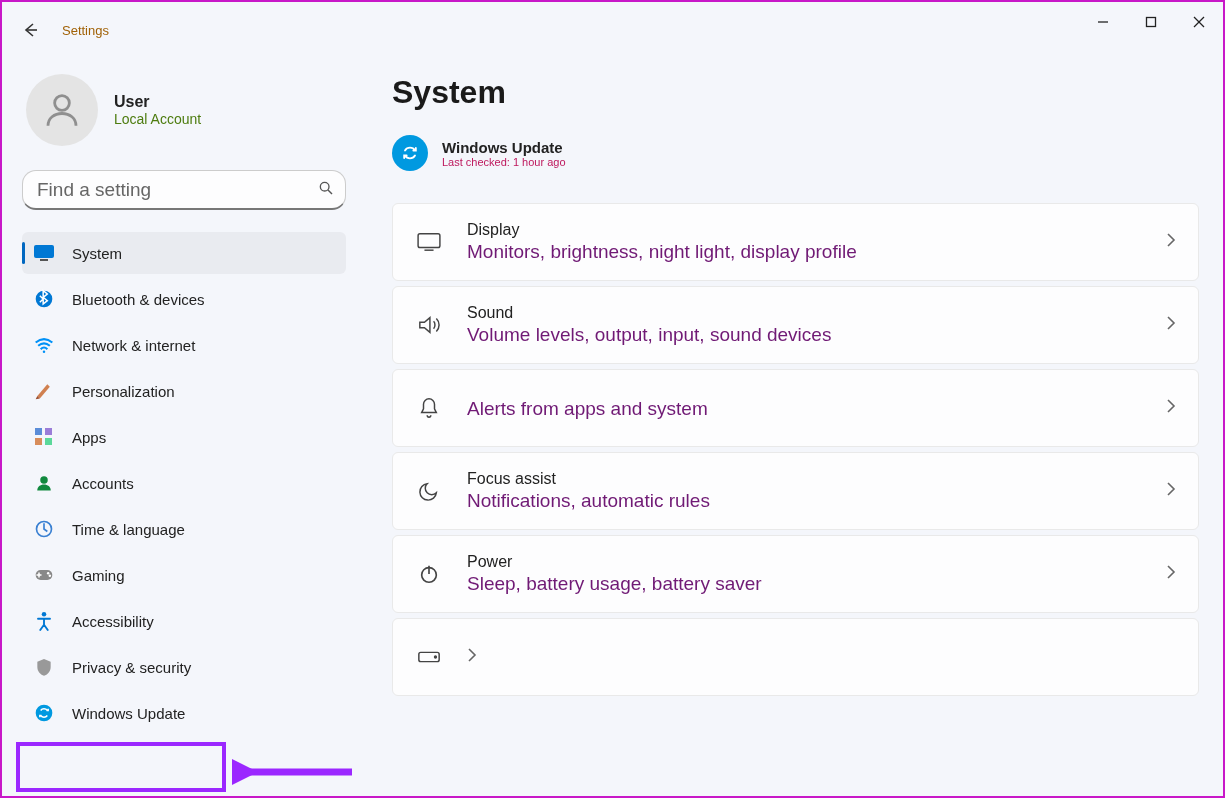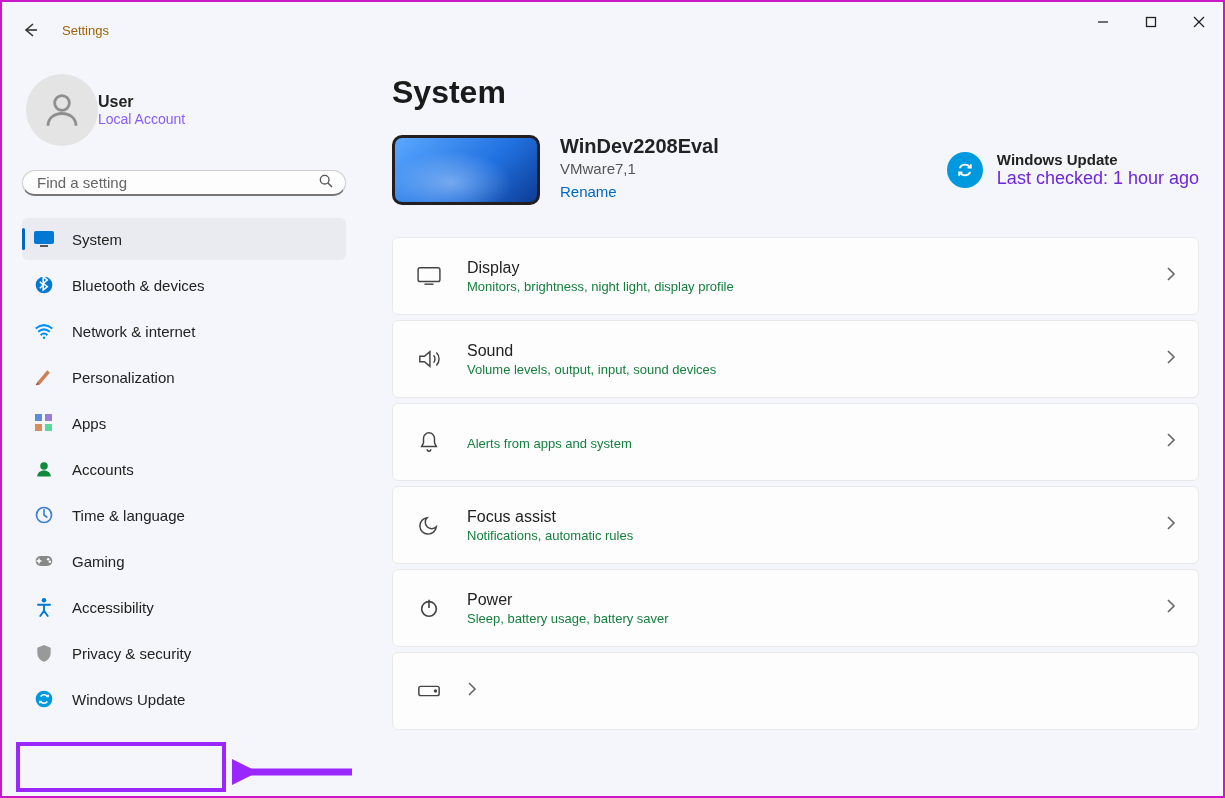--- a/index.html
+++ b/index.html
@@ -8,27 +8,27 @@
 .titlebar { position: absolute; top: 0; right: 0; display: flex; height: 40px; }
 .titlebar-btn { width: 48px; height: 40px; display: flex; align-items: center; justify-content: center; cursor: pointer; }
 
 .header { display: flex; align-items: center; height: 56px; padding: 0 8px; }
 .back-btn { width: 40px; height: 40px; display: flex; align-items: center; justify-content: center; cursor: pointer; border-radius: 4px; }
 .app-title { font-size: 13px; margin-left: 12px; color: #a16207; }
 
 .layout { display: flex; height: calc(100% - 56px); }
 .sidebar { width: 360px; padding: 8px 16px 0 20px; flex-shrink: 0; }
 
-.user-block { display: flex; align-items: center; margin-bottom: 24px; margin-top: 8px; padding-left: 4px; }
+.user-block { display: flex; align-items: center; gap: 16px; margin-bottom: 24px; margin-top: 8px; padding-left: 4px; }
 .avatar { width: 72px; height: 72px; border-radius: 50%; background: #e4e4e4; display: flex; align-items: center; justify-content: center; }
 .user-name { font-size: 16px; font-weight: 600; color: #222; }
-.user-sub { font-size: 14px; color: #8b5cf6; }
+.user-sub { font-size: 14px; color: #4d7c0f; }
 
 .search { position: relative; margin-bottom: 22px; }
-.search input { width: 100%; height: 26px; border: 1px solid #ccc; border-bottom: 2px solid #777; border-radius: 14px; padding: 0 40px 0 14px; font-size: 15px; background: #fdfdfe; }
+.search input { width: 100%; height: 40px; border: 1px solid #ccc; border-bottom: 2px solid #777; border-radius: 14px; padding: 0 40px 0 14px; font-size: 19px; background: #fdfdfe; }
 .search input::placeholder { color: #666; }
 .search-icon { position: absolute; right: 12px; top: 50%; transform: translateY(-50%); }
 
 .nav { display: flex; flex-direction: column; gap: 4px; }
 .nav-item { height: 42px; display: flex; align-items: center; gap: 18px; padding: 0 12px; border-radius: 6px; cursor: pointer; font-size: 15px; color: #222; position: relative; }
 .nav-item.selected { background: #e9ebf0; }
 .nav-item.selected::before { content: ""; position: absolute; left: 0; top: 10px; bottom: 10px; width: 3px; background: #0067c0; border-radius: 3px; }
 .nav-icon { width: 20px; height: 20px; display: flex; align-items: center; justify-content: center; flex-shrink: 0; }
 
 .main { flex: 1; padding: 16px 24px 0 30px; overflow-y: auto; }
@@ -38,28 +38,28 @@
 .device-left { display: flex; align-items: flex-start; gap: 20px; }
 .device-thumb { width: 148px; height: 70px; border: 3px solid #231f20; border-radius: 10px; background: linear-gradient(135deg, #5aa8ff, #2070e0 60%, #0d3c93); position: relative; overflow: hidden; }
 .device-thumb::after { content:""; position:absolute; inset:0; background: radial-gradient(ellipse at 40% 70%, rgba(255,255,255,0.35), transparent 50%); }
 .device-name { font-size: 20px; font-weight: 600; color: #222; }
 .device-model { font-size: 15px; color: #555; margin-top: 2px; }
 .rename { color: #0067c0; font-size: 15px; cursor: pointer; margin-top: 6px; display: inline-block; }
 
 .update-block { display: flex; align-items: center; gap: 14px; }
 .update-icon { width: 36px; height: 36px; border-radius: 50%; background: #0099e0; display: flex; align-items: center; justify-content: center; }
 .update-title { font-size: 15px; font-weight: 600; color: #222; }
-.update-sub { font-size: 18px; color: #6d28d9; }
+.update-sub { font-size: 11px; color: #be185d; }
 
 .cards { display: flex; flex-direction: column; gap: 5px; }
 .card { background: #fdfdfe; border: 1px solid #e9e9e9; border-radius: 6px; min-height: 78px; display: flex; align-items: center; padding: 0 22px; cursor: pointer; }
 .card-icon { width: 28px; margin-right: 24px; display: flex; align-items: center; justify-content: center; color: #444; }
 .card-body { flex: 1; }
 .card-title { font-size: 16px; color: #222; }
-.card-sub { font-size: 13px; color: #15803d; margin-top: 2px; }
+.card-sub { font-size: 19px; color: #701a75; margin-top: 2px; }
 .chevron { color: #666; }
 
 
 .highlight-box { position: absolute; left: 14px; top: 740px; width: 210px; height: 50px; border: 4px solid #9b27ff; pointer-events: none; z-index: 90; }
 .arrow { position: absolute; left: 230px; top: 756px; z-index: 90; pointer-events: none; }
 </style>
 </head>
 <body>
 
 <div class="titlebar">
@@ -221,28 +221,20 @@
           </span>
         <span>Windows Update</span>
       </div>
     </nav>
   </aside>
 
   <main class="main">
     <h1 class="page-title">System</h1>
 
     <div class="device-row">
-      <div class="device-left">
-        <div class="device-thumb"></div>
-        <div>
-          <div class="device-name">WinDev2208Eval</div>
-          <div class="device-model">VMware7,1</div>
-          <a class="rename">Rename</a>
-        </div>
-      </div>
       <div class="update-block">
         <div class="update-icon">
           <svg width="20" height="20" viewBox="0 0 24 24">
               <path d="M6 9a7 7 0 0 1 12 0M18 15a7 7 0 0 1-12 0M16 9h3V6M8 15H5v3" stroke="#fff" stroke-width="2.2" fill="none" stroke-linecap="round"></path>
             </svg>
         </div>
         <div>
           <div class="update-title">Windows Update</div>
           <div class="update-sub">Last checked: 1 hour ago</div>
         </div>

